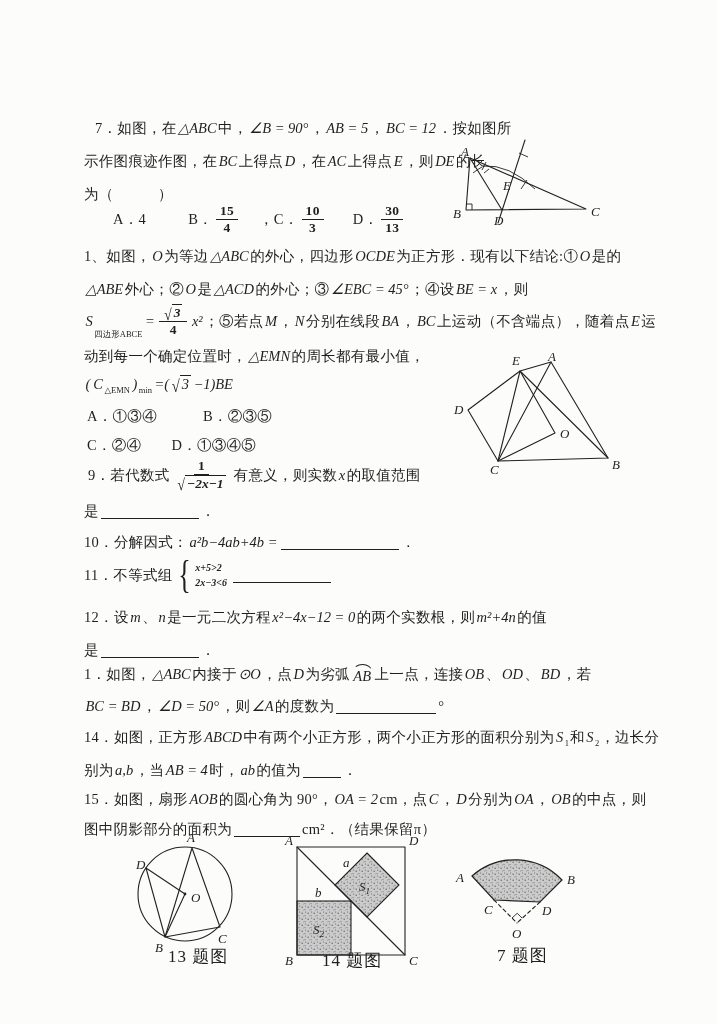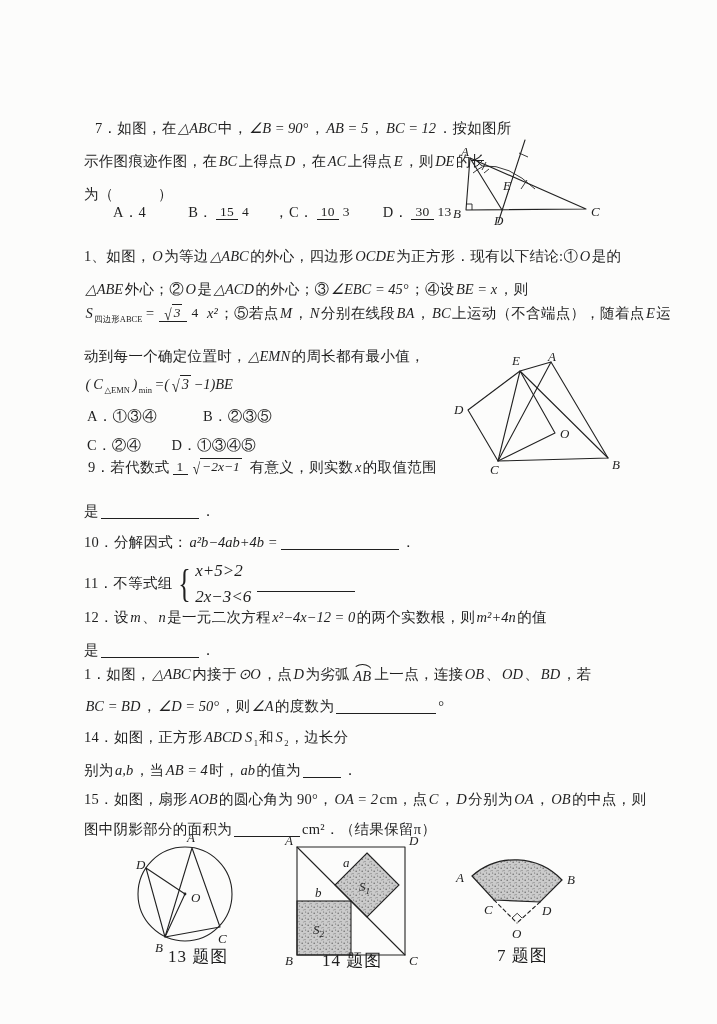--- a/index.html
+++ b/index.html
@@ -2,33 +2,33 @@
 <html><head>
 <meta charset="utf-8">
 <style>
   html,body{margin:0;padding:0;background:#e8e8e8;}
   #page{position:relative;width:717px;height:1024px;background:#fcfcfb;margin:0 auto;
         font-family:"Liberation Serif",serif;color:#1f1f1f;overflow:hidden;}
   .line{position:absolute;display:flex;align-items:center;white-space:nowrap;
         font-size:14.5px;line-height:1.25;color:#1f1f1f;}
   .t{font-style:normal;letter-spacing:.3px;}
   .m{font-style:italic;padding:0 1.5px;font-family:"Liberation Serif",serif;}
-  .frac{display:inline-flex;flex-direction:row;align-items:center;vertical-align:middle;
-        margin:0 3px;font-size:13.5px;line-height:1.15;font-style:normal;}
+  .frac{display:inline-flex;flex-direction:column;align-items:center;vertical-align:middle;
+        margin:0 3px;font-size:13.5px;line-height:1.15;font-style:normal;font-weight:bold;}
   .fn{border-bottom:1px solid #1f1f1f;padding:0 4px;display:inline-flex;align-items:flex-end;}
   .fd{padding:0 4px;display:inline-flex;}
   .rad{display:inline-flex;align-items:stretch;margin:0 1px;}
   .rsign{font-style:normal;align-self:flex-end;line-height:1;transform:scaleY(1.2);}
   .rbody{border-top:1.2px solid #1f1f1f;padding:0 2px;font-style:italic;line-height:1.2;}
   .sub{font-size:8.5px;font-style:normal;align-self:flex-end;margin:0 1px -2px 0;}
   .blank{display:inline-block;border-bottom:1px solid #1f1f1f;height:15px;margin:0 2px;}
   .sp{display:inline-block;}
   .cases{display:inline-flex;align-items:center;margin:0 2px;}
   .brace{font-size:40px;font-weight:300;line-height:.85;transform:scaleX(.65);font-style:normal;}
-  .ccol{display:inline-flex;flex-direction:column;font-size:17px;line-height:1.5;}
+  .ccol{display:inline-flex;flex-direction:column;font-size:10px;line-height:1.5;font-weight:bold;}
   .arcw{display:inline-flex;flex-direction:column;align-items:center;line-height:1;margin:0 2px;}
   .arcline{width:17px;height:5px;border:1.4px solid transparent;border-top-color:#1f1f1f;
            border-radius:50%/100% 100% 0 0;margin-bottom:-2px;}
   .fig{position:absolute;}
   .cap{position:absolute;font-size:17px;letter-spacing:1px;}
   svg .st{stroke:#222;stroke-width:1.1;fill:none;stroke-linecap:round;stroke-linejoin:round;}
   svg .thin{stroke:#222;stroke-width:.9;fill:none;}
   svg .fl{font:italic 13px "Liberation Serif",serif;fill:#1f1f1f;}
   svg .fls{font-size:9px;}
   
@@ -307,20 +307,21 @@
       <span class="m">∠D = 50°</span>
       <span class="t">，则</span>
       <span class="m">∠A</span>
       <span class="t">的度数为</span>
       <span class="blank" style="width: 100px;"></span>
       <span class="t">°</span>
     </div>
   <div class="line" id="q14l1">
       <span class="t">14．如图，正方形</span>
       <span class="m">ABCD</span>
+      <span class="t">中有两个小正方形，两个小正方形的面积分别为</span>
       <span class="m">S</span>
       <span class="sub">1</span>
       <span class="t">和</span>
       <span class="m">S</span>
       <span class="sub">2</span>
       <span class="t">，边长分</span>
     </div>
   <div class="line" id="q14l2">
       <span class="t">别为</span>
       <span class="m">a,b</span>

